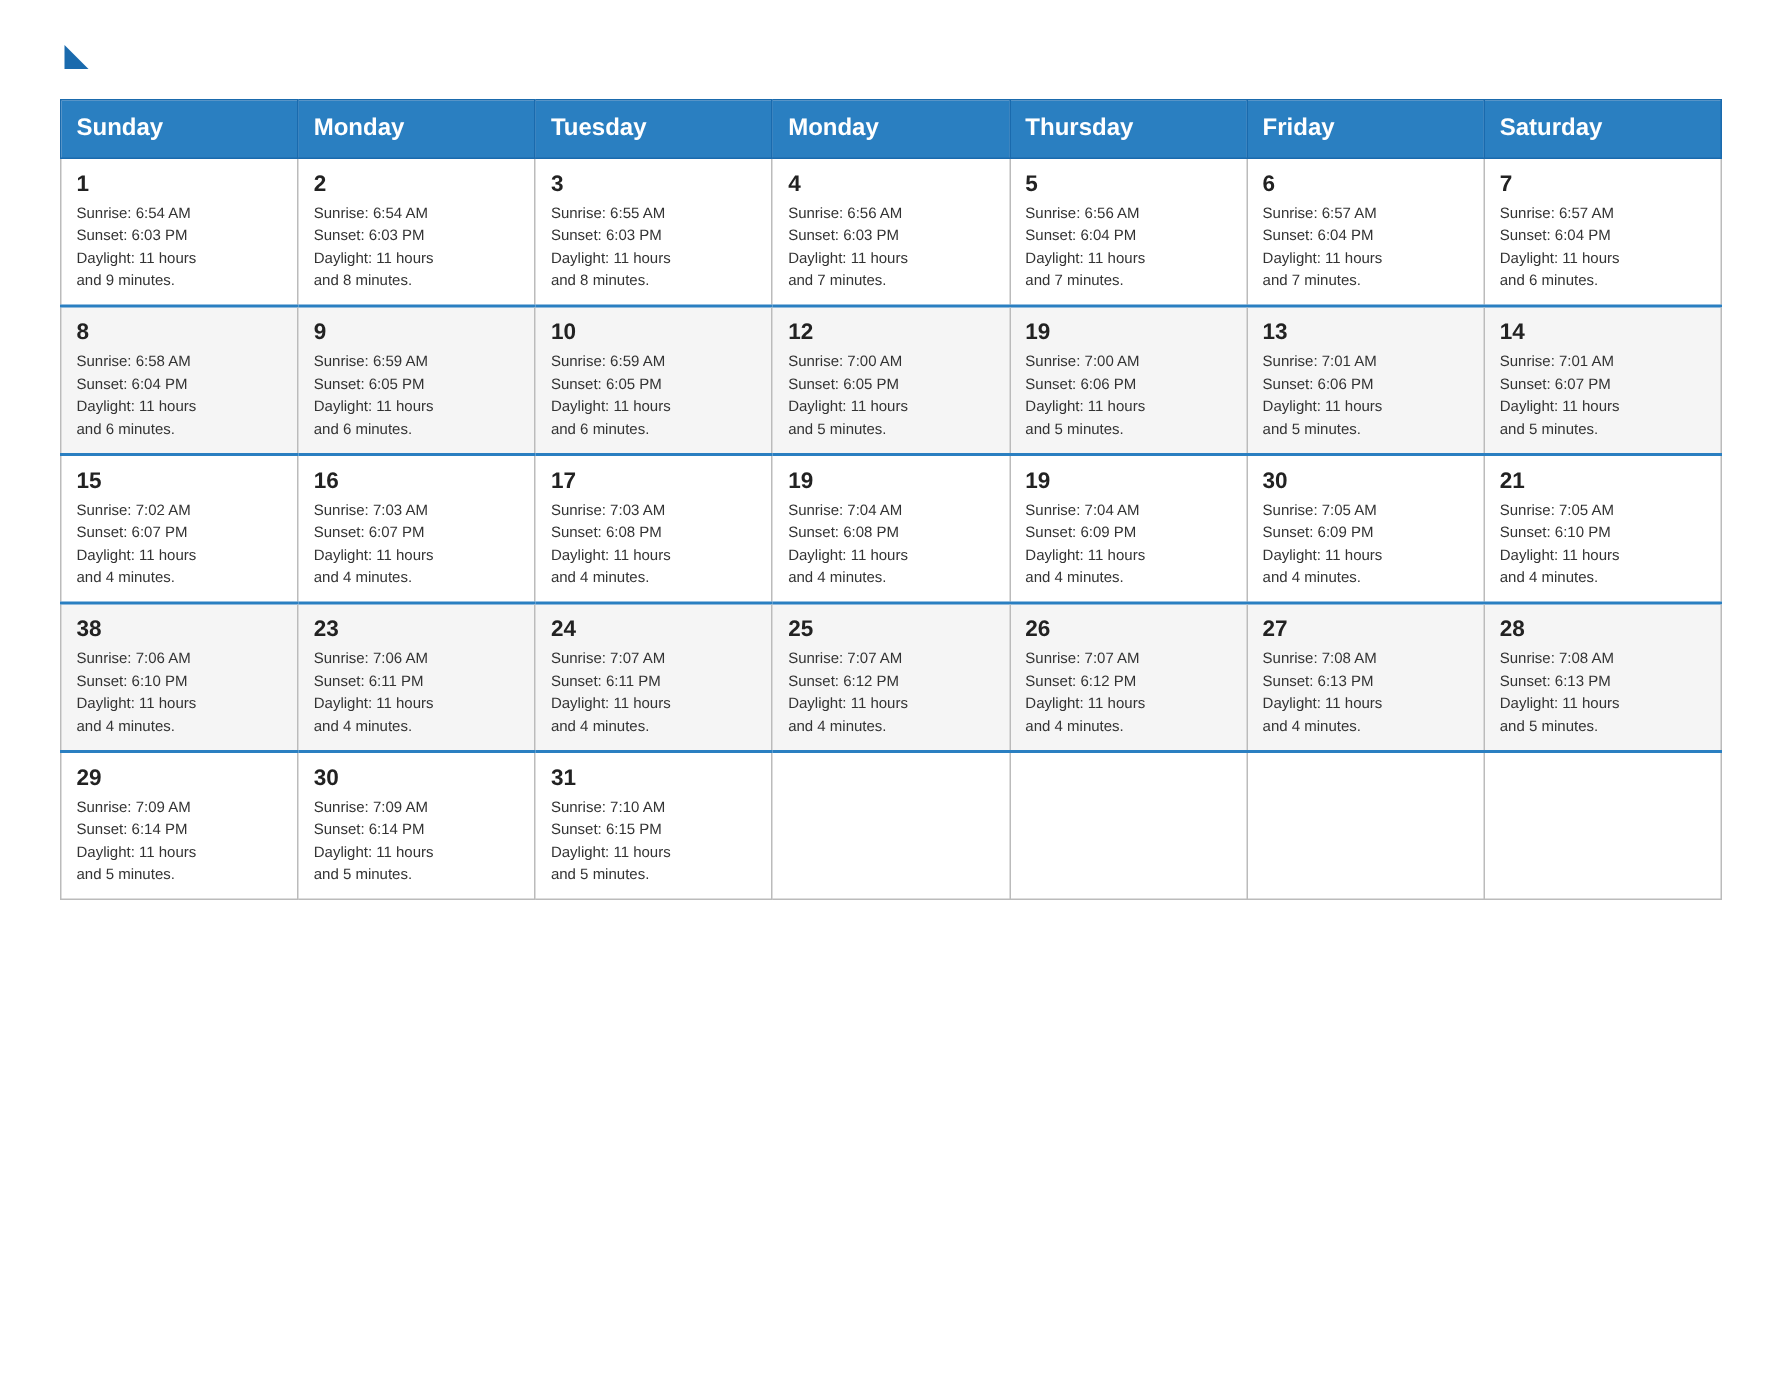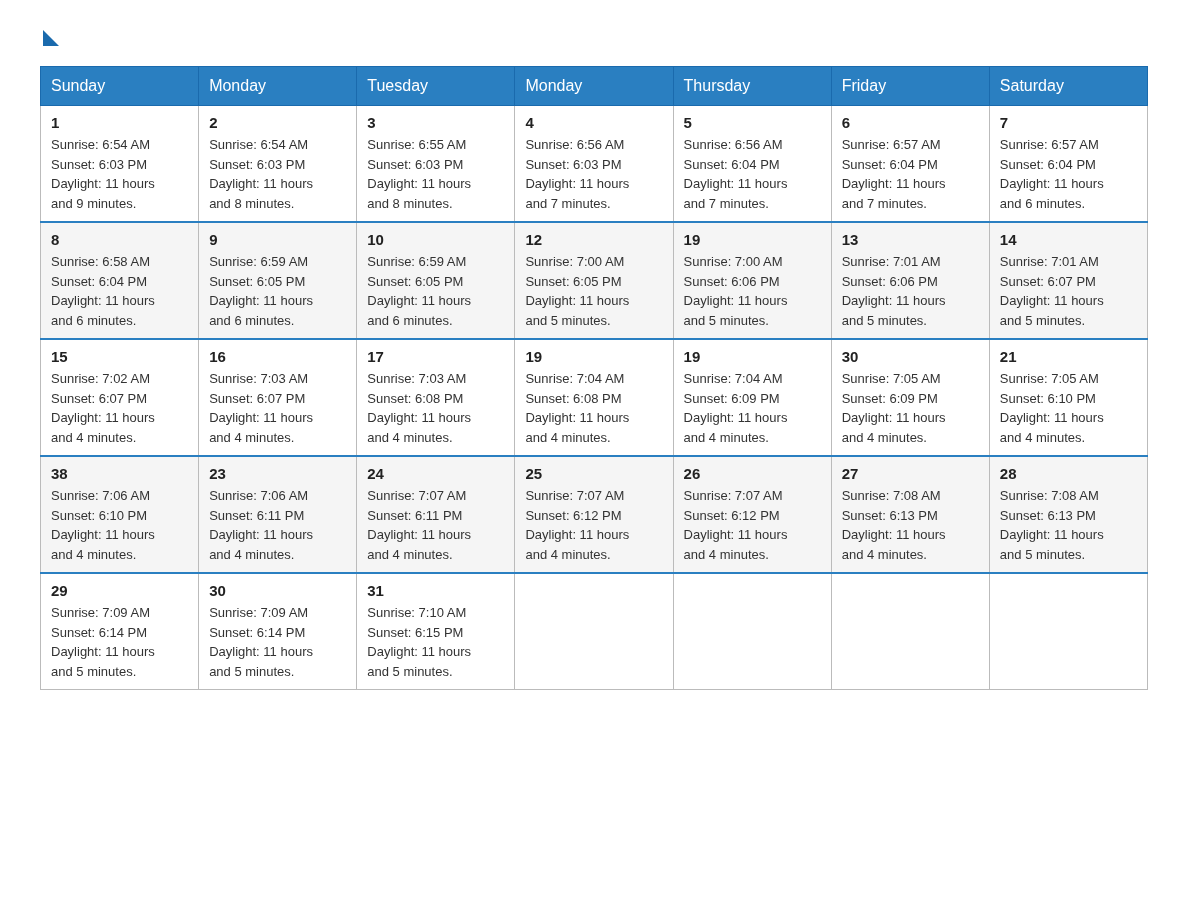--- a/index.html
+++ b/index.html
@@ -32,21 +32,21 @@
     }
     .calendar {
       width: 100%;
       border-collapse: collapse;
       border: 1px solid #aaa;
     }
     .calendar th {
       background-color: #2a7fc1;
       color: #fff;
       font-size: 16px;
-      font-weight: normal;
+      font-weight: bold;
       padding: 10px 10px;
       text-align: left;
       border: 1px solid #1a6aad;
     }
     .calendar td {
       vertical-align: top;
       border: 1px solid #bbb;
       padding: 8px 10px;
       width: 14.28%;
       min-height: 100px;
@@ -57,21 +57,21 @@
     .calendar tr:nth-child(odd) td {
       background-color: #fff;
     }
     .day-num {
       font-size: 15px;
       font-weight: bold;
       color: #222;
       margin-bottom: 4px;
     }
     .day-info {
-      font-size: 13px;
+      font-size: 10px;
       color: #333;
       line-height: 1.5;
     }
     .empty-cell {
       background-color: #fff !important;
     }
     .logo-wrapper {
       display: flex;
       flex-direction: column;
     }

